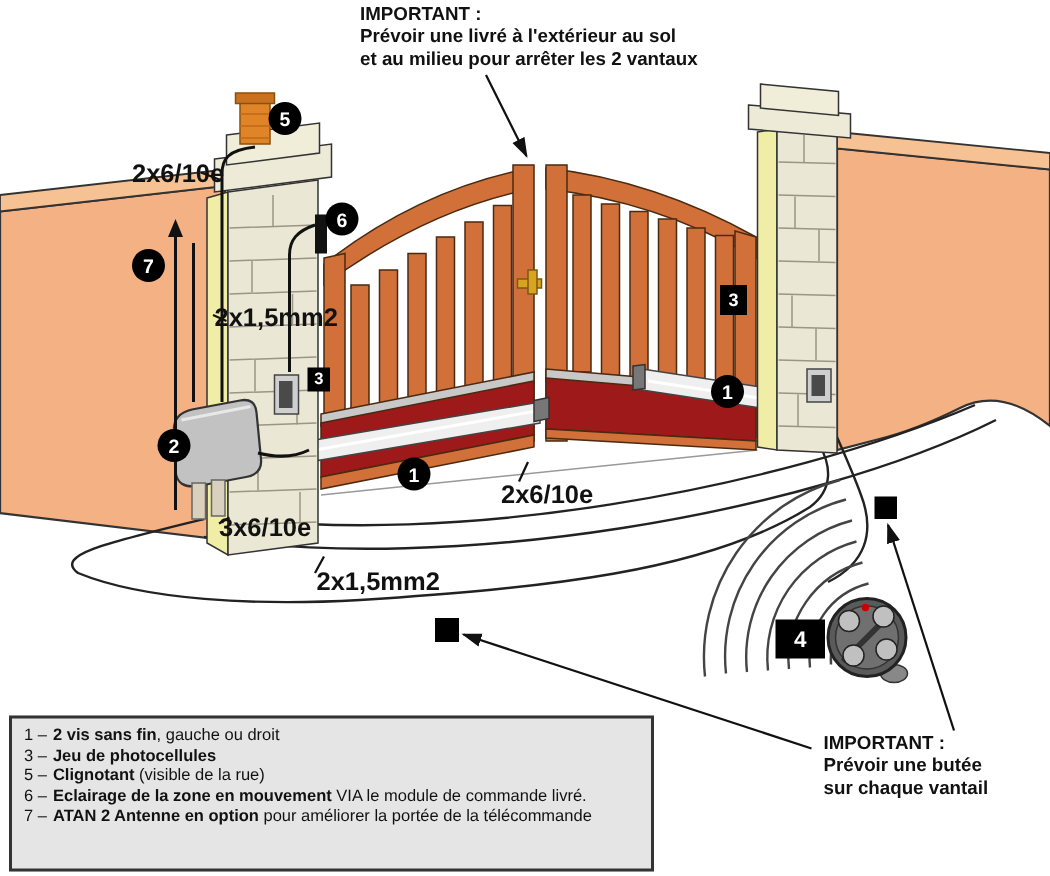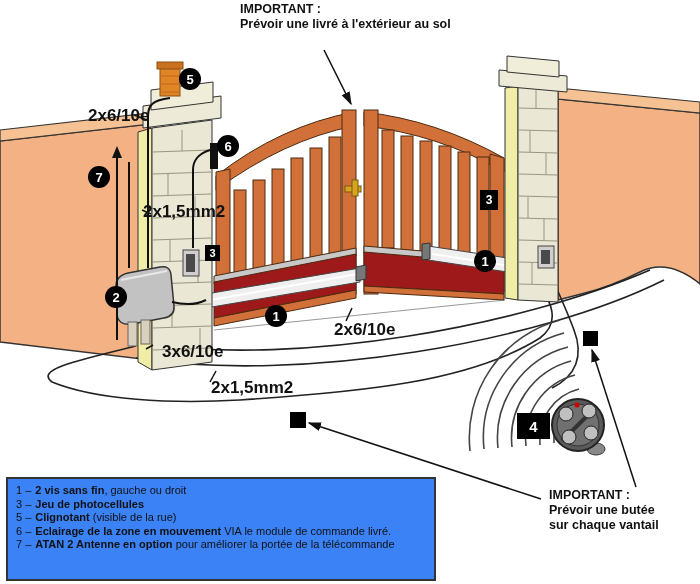--- a/index.html
+++ b/index.html
@@ -10,21 +10,21 @@
   .note div{white-space:nowrap;}
   .cable-label{position:absolute;font-weight:bold;font-size:17px;color:#111;white-space:nowrap;}
   .badge{position:absolute;background:#000;color:#fff;font-weight:bold;font-size:13px;
          display:flex;align-items:center;justify-content:center;box-sizing:border-box;}
   .badge.circle{width:22px;height:22px;border-radius:50%;}
   .badge.sq-small{width:15px;height:16px;font-size:11px;}
   .badge.sq-med{width:18px;height:20px;font-size:12px;}
   .badge.sq-big{width:33px;height:26px;font-size:15px;}
   .stop-square{position:absolute;background:#000;}
   .legend{position:absolute;left:6px;top:477px;width:430px;height:104px;border:2px solid #333;
-          background:#3b82f6;box-sizing:border-box;padding:5px 8px 8px 8px;
+          background:#e5e5e5;box-sizing:border-box;padding:5px 8px 8px 8px;
           font-size:11px;line-height:13.6px;color:#111;}
   .legend-row span.pfx{margin-right:4px;}
   .legend-row b{font-weight:bold;}
 </style>
 </head>
 <body>
 
 <div class="stage">
 
   <svg width="700" height="584" viewBox="0 0 700 584">
@@ -187,31 +187,32 @@
     <g fill="none" stroke="#111" stroke-width="1.5">
       <path d="M324,50 L351,104" marker-end="url(#arr)"></path>
       <path d="M541,499 L309,423" marker-end="url(#arr)"></path>
       <path d="M636,487 L592,350" marker-end="url(#arr)"></path>
     </g>
   </svg>
 
   <div class="note" style="left:240px;top:2px;">
     <div>IMPORTANT :</div>
     <div>Prévoir une livré à l'extérieur au sol</div>
+    <div>et au milieu pour arrêter les 2 vantaux</div>
   </div>
 
   <div class="note" style="left:549px;top:488px;">
     <div>IMPORTANT :</div>
     <div>Prévoir une butée</div>
     <div>sur chaque vantail</div>
   </div>
 
   <div class="cable-label" style="left:88px;top:106px;">2x6/10e</div>
   <div class="cable-label" style="left:143px;top:202px;">2x1,5mm2</div>
-  <div class="cable-label" style="left:146px;top:342px;margin-left:16px;">3x6/10e</div>
+  <div class="cable-label" style="left:146px;top:342px;">3x6/10e</div>
   <div class="cable-label" style="left:334px;top:320px;">2x6/10e</div>
   <div class="cable-label" style="left:211px;top:378px;">2x1,5mm2</div>
 
   <div class="badge circle" style="left:179px;top:68px;">5</div>
   <div class="badge circle" style="left:217px;top:135px;">6</div>
   <div class="badge circle" style="left:88px;top:166px;">7</div>
   <div class="badge circle" style="left:105px;top:286px;">2</div>
   <div class="badge sq-small" style="left:205px;top:245px;">3</div>
   <div class="badge sq-med" style="left:480px;top:190px;">3</div>
   <div class="badge circle" style="left:265px;top:305px;">1</div>

